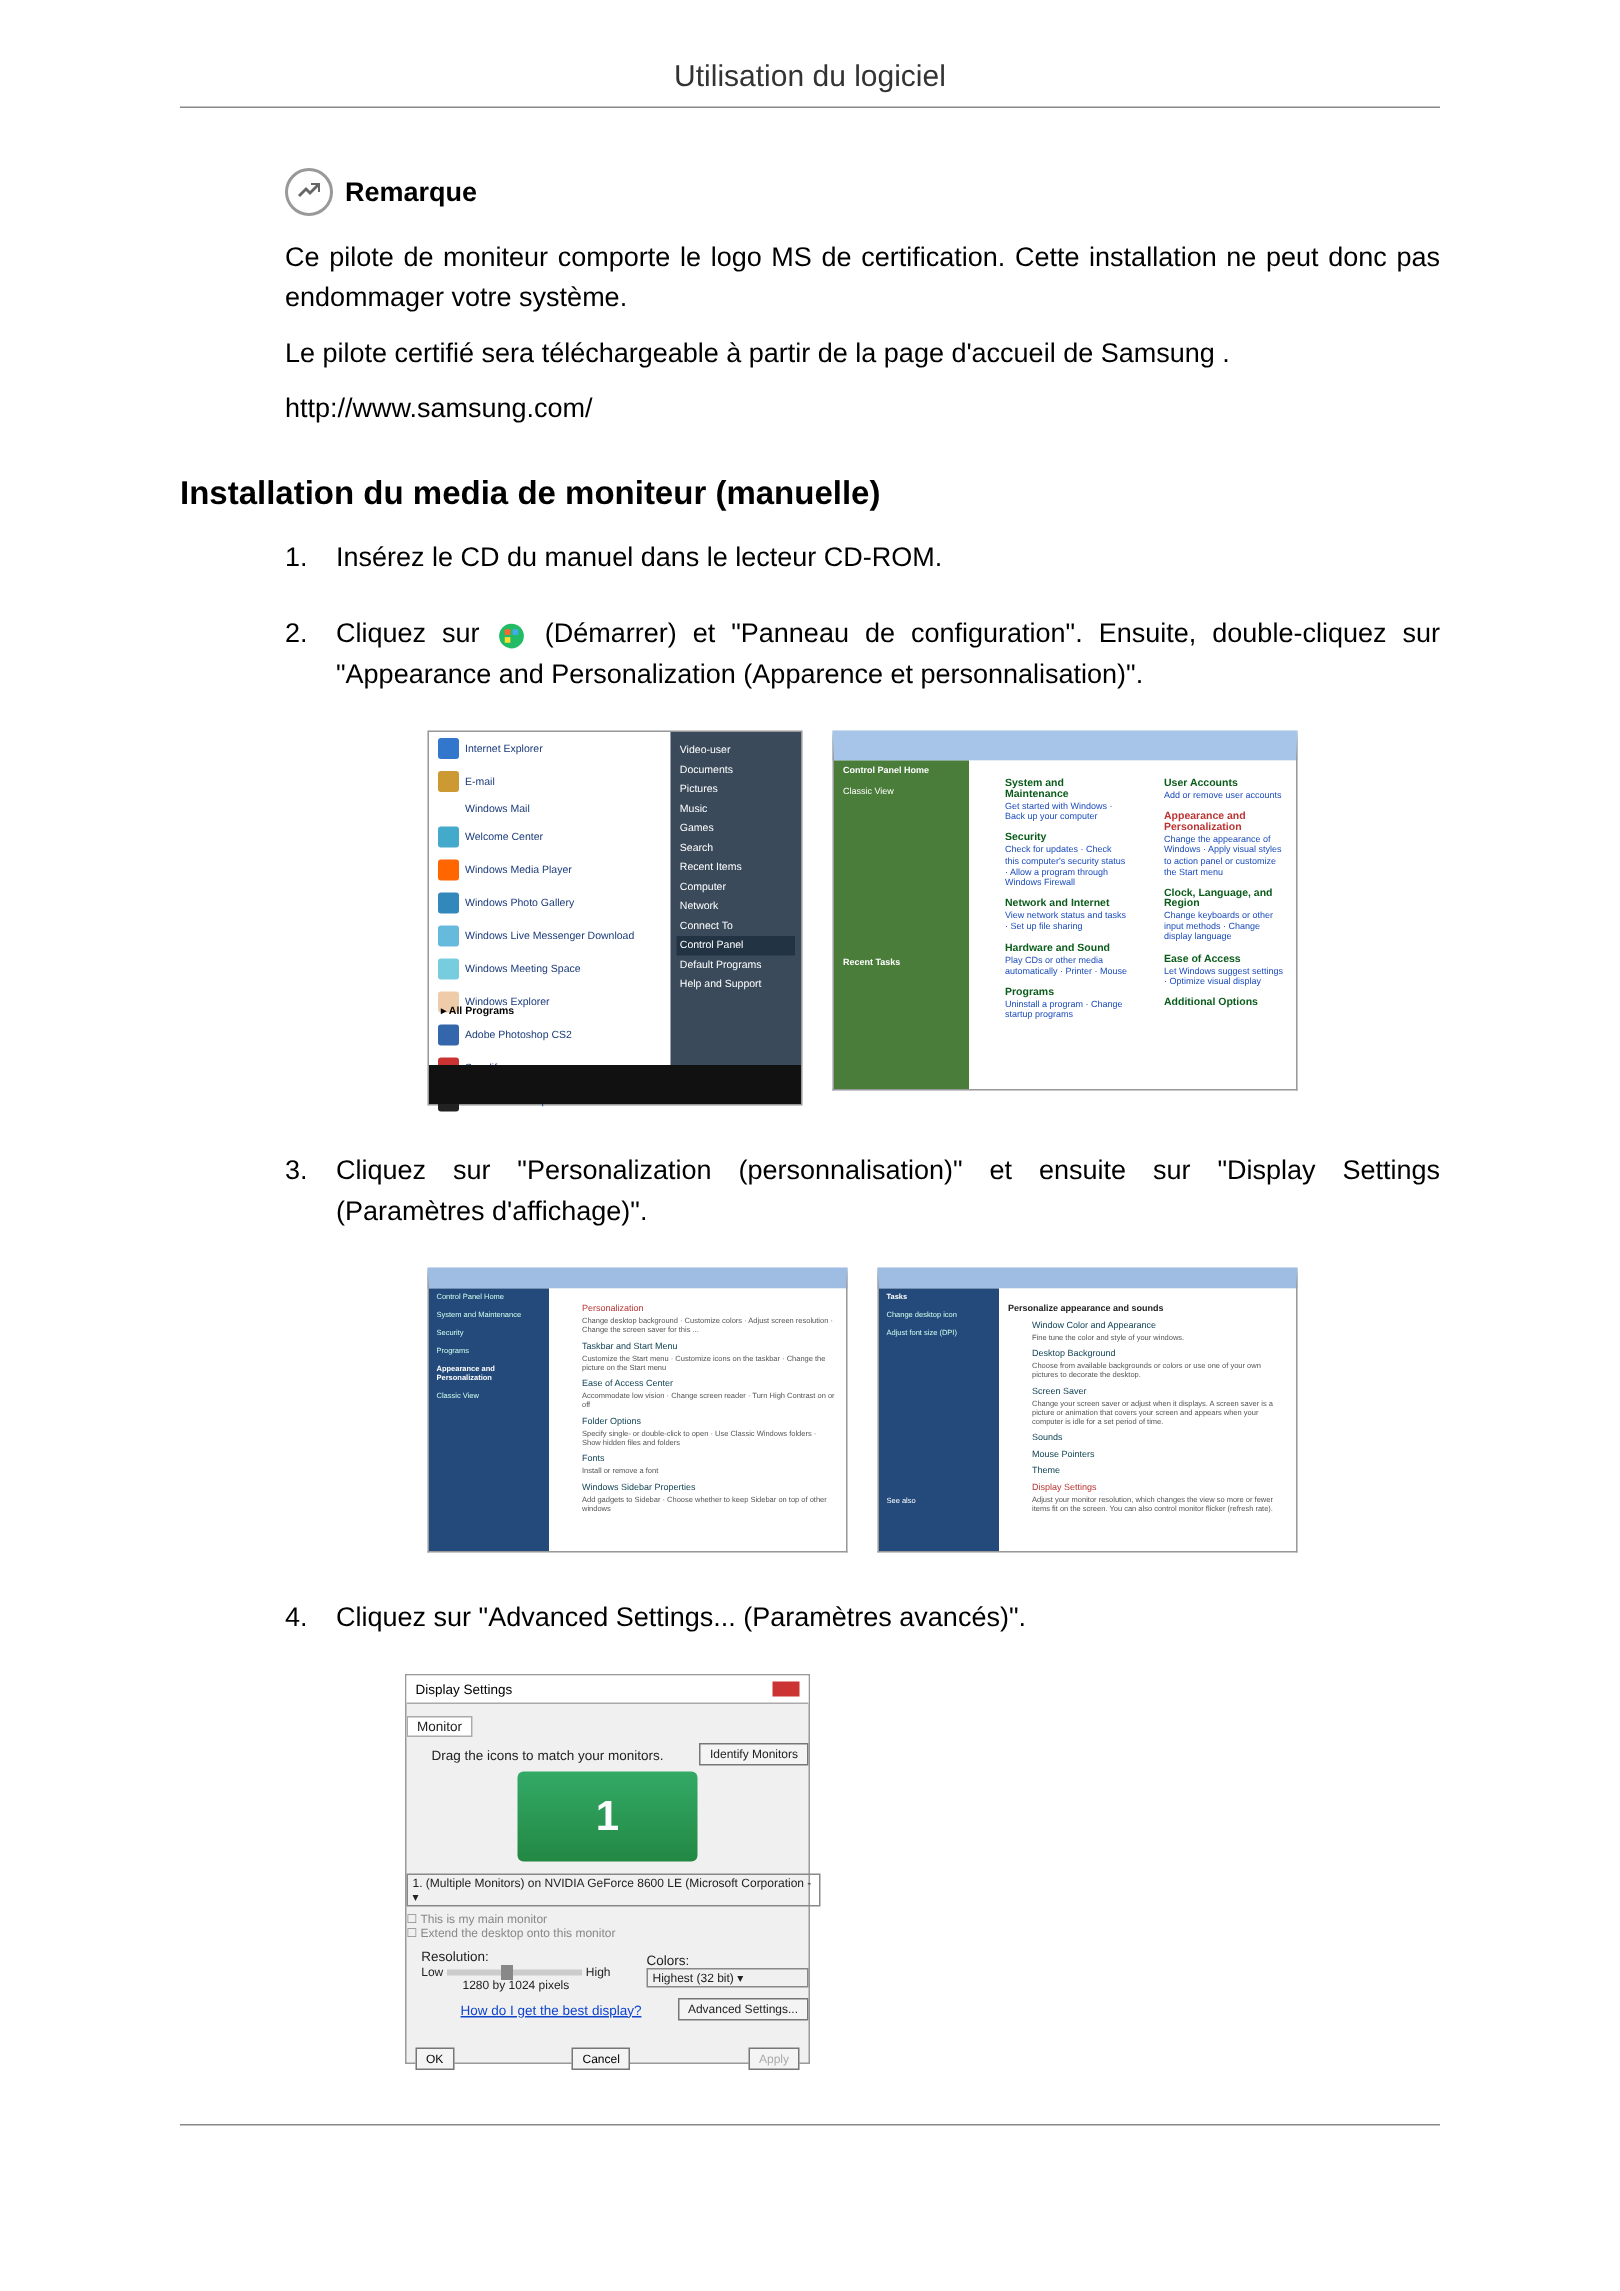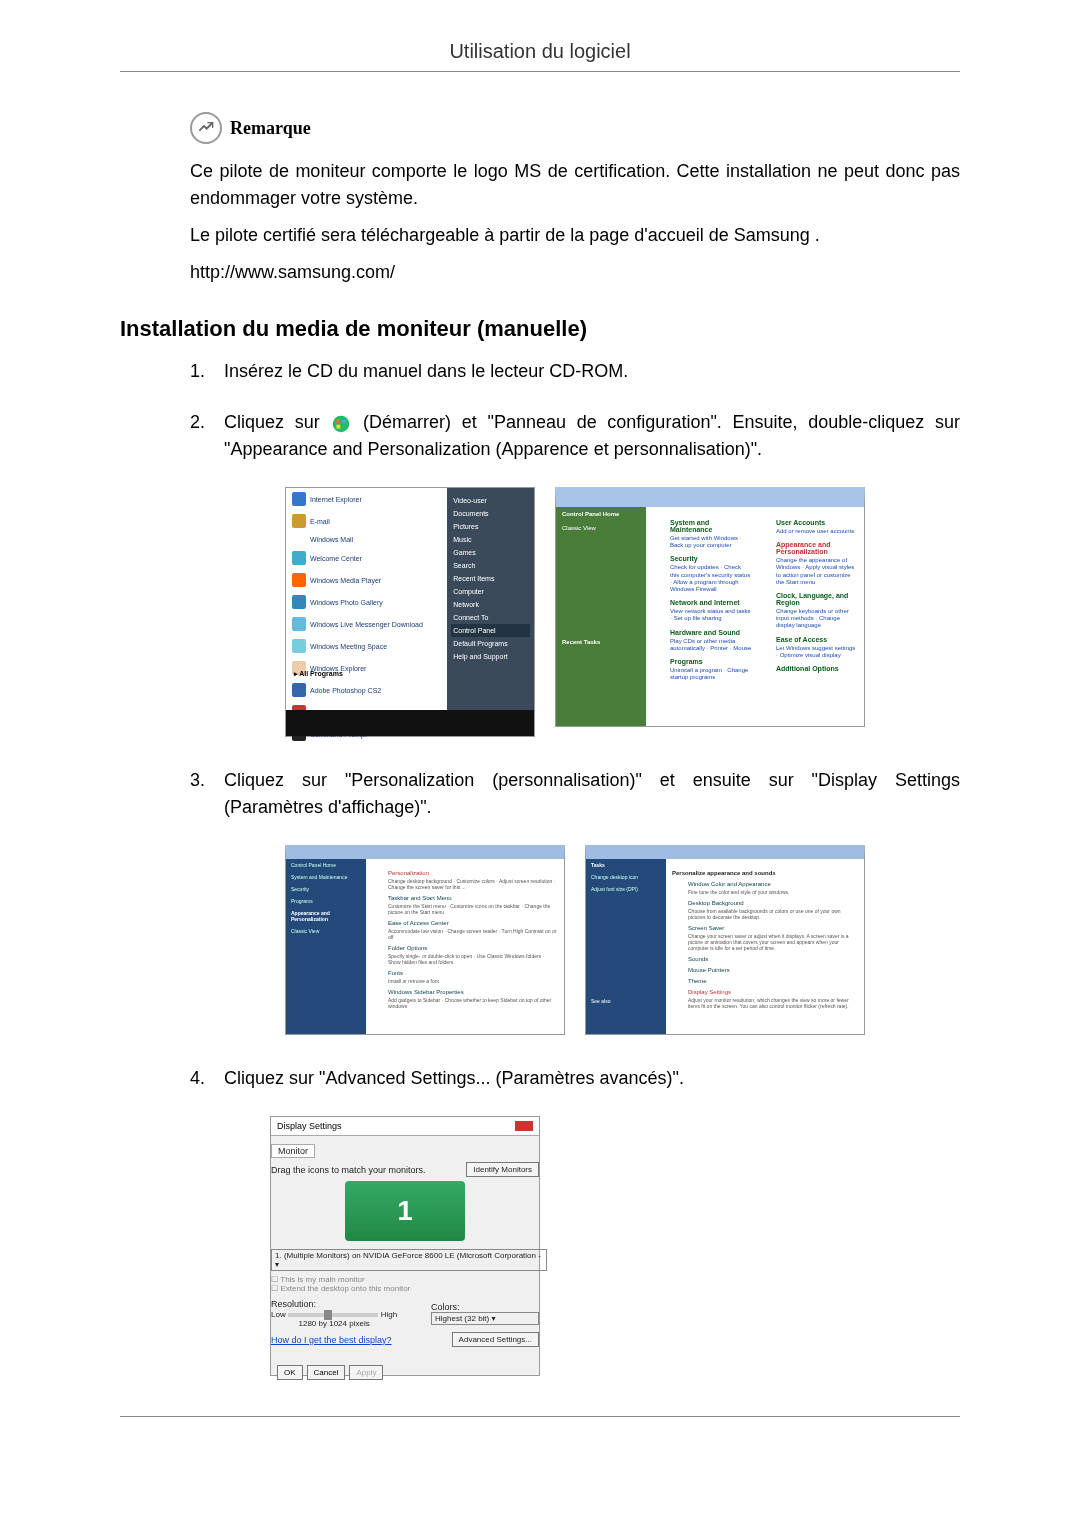--- a/index.html
+++ b/index.html
@@ -40,21 +40,20 @@
     position: relative;
     margin-right: 8px;
     display: inline-flex;
     align-items: center;
     justify-content: center;
   }
   .note-icon svg { width: 16px; height: 16px; }
   .note-title {
     font-weight: bold;
     font-size: 18px;
-    font-family: Liberation Serif, serif;
   }
   .note p {
     font-size: 18px;
     line-height: 1.5;
     text-align: justify;
     margin: 10px 0;
   }
   h2.section {
     font-size: 22px;
     font-weight: bold;
@@ -137,26 +136,26 @@
   .s34-left div { color:#cfe; font-size:5px; padding:3px 5px;}
   .s34-body { position:absolute; left:80px; right:0; top:0; bottom:0; background:#fff; padding:6px;}
   .s34-item { font-size:6px; color:#145; margin:5px 0 2px 16px;}
   .s34-sub { font-size:5px; color:#555; margin-left:16px;}
 
   
   .s5-title { background:#fff; border-bottom:1px solid #aaa; font-size:9px; padding:4px 6px; display:flex; justify-content:space-between;}
   .s5-title .close{ width:18px;height:10px;background:#c33;}
   .s5-inner { padding:8px 0; font-size:9px; color:#222;}
   .s5-monbox { width:120px; height:60px; margin:0 auto 8px auto; background:linear-gradient(#3a6,#284); display:flex;align-items:center;justify-content:center;color:#fff;font-size:28px;font-weight:bold;border-radius:4px;}
-  .s5-row { display:flex; justify-content:space-between; align-items:center; margin:4px 0;gap:24px;}
+  .s5-row { display:flex; justify-content:flex-end; align-items:center; margin:4px 0;gap:24px;}
   .s5-btn { display:inline-block; padding:2px 6px; font-size:8px; border:1px solid #777; background:#f4f4f4;}
   .s5-select{display:inline-block; width:100px; border:1px solid #888; font-size:8px; padding:1px 3px;}
   .s5-slider{ width:90px; height:4px; background:#ccc; position:relative; display:inline-block;}
   .s5-slider:after{content:"";position:absolute;left:40%;top:-3px;width:8px;height:10px;background:#888;}
-  .s5-btns-bottom{display:flex;justify-content:flex-start;gap:4px;padding:6px;}
+  .s5-btns-bottom{display:flex;justify-content:space-between;gap:4px;padding:6px;}
   .s5-link {color:#14c;text-decoration:underline;}
   .footer-line {
     border-top: 1px solid #888;
     margin-top: 40px;
   }
 </style>
 </head>
 <body>
 
 <div class="page">

